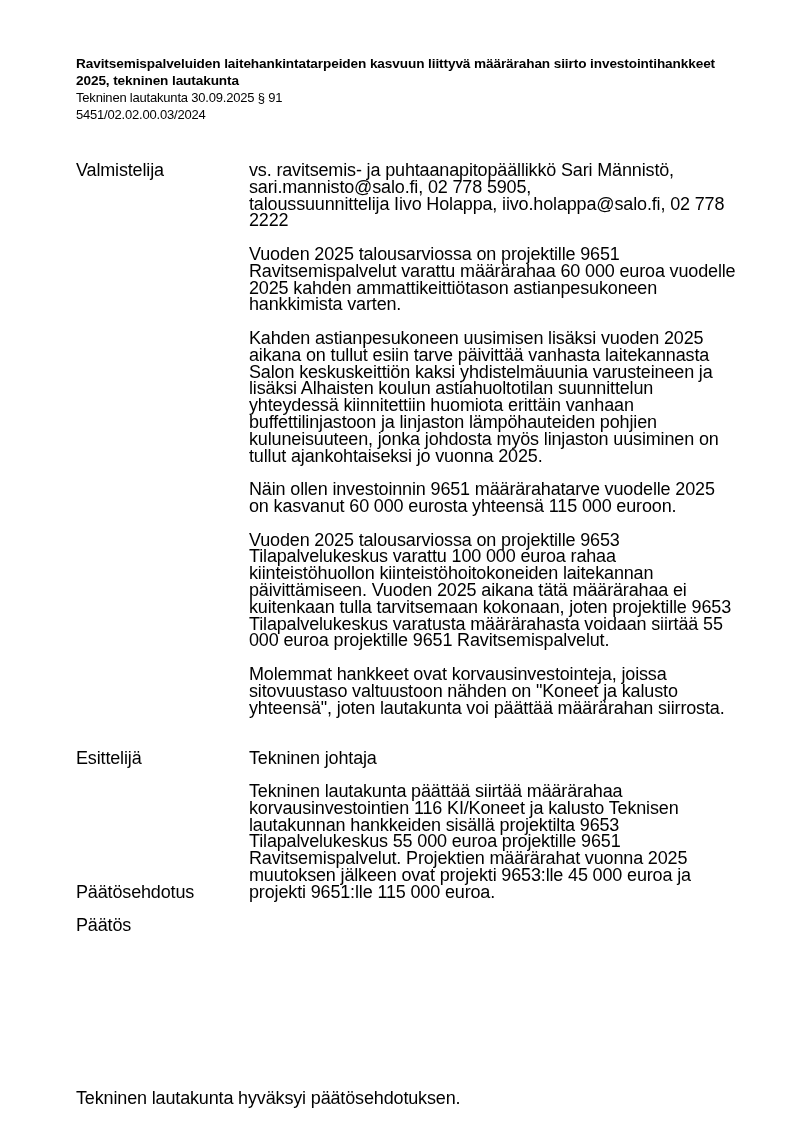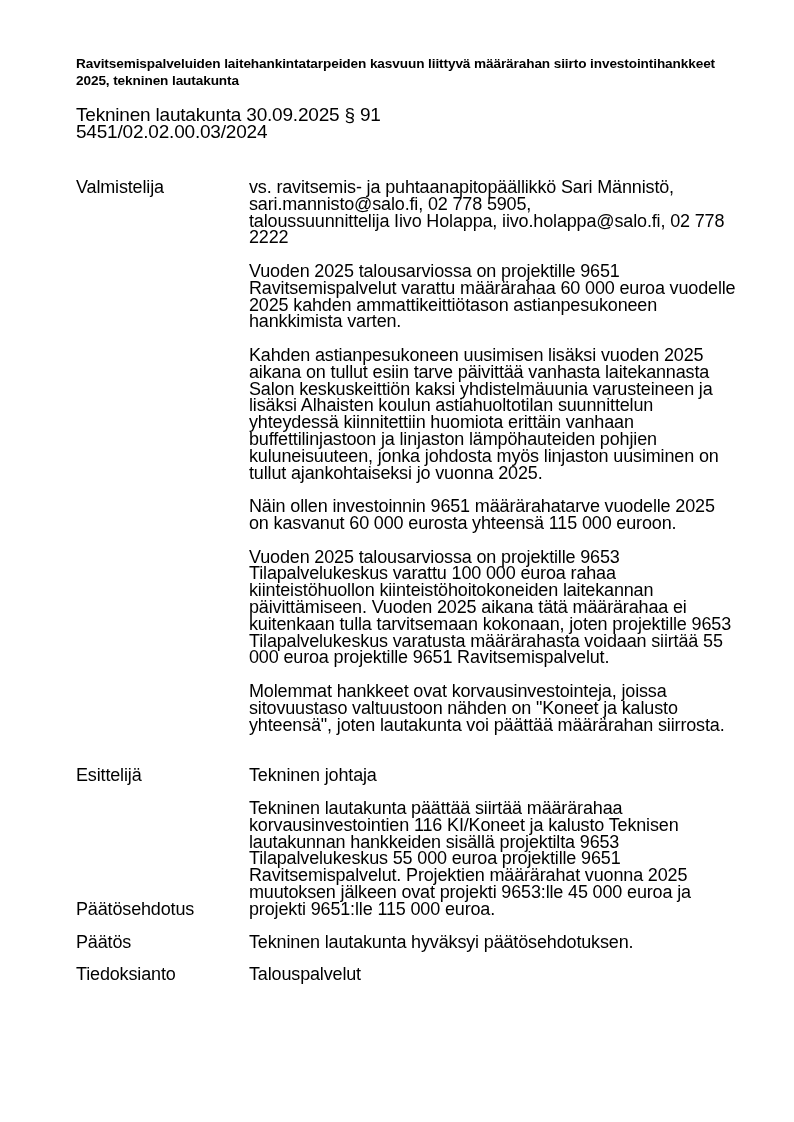--- a/index.html
+++ b/index.html
@@ -5,31 +5,31 @@
   html, body { margin: 0; padding: 0; background: #ffffff; }
   body {
     width: 794px; height: 1122px; position: relative; overflow: hidden;
     font-family: "Liberation Sans", sans-serif; color: #000000;
   }
   .page { position: absolute; left: 76px; top: 55px; width: 660px; }
   .title {
     font-weight: bold; font-size: 13.6px; line-height: 17px; margin: 0;
     letter-spacing: -0.1px;
   }
-  .meta { margin-top: 17px; font-size: 19px; line-height: 17px; letter-spacing: -0.2px; }
+  .meta { font-size: 13px; line-height: 17px; letter-spacing: -0.2px; }
   .meta div { white-space: nowrap; }
   .row { display: flex; font-size: 18px; line-height: 16.8px; letter-spacing: -0.15px; }
   .label { width: 173px; flex: 0 0 173px; }
   .content { width: 488px; }
   .content p { margin: 0 0 16.8px 0; }
   .content p:last-child { margin-bottom: 0; }
   .r-valm { margin-top: 39px; }
   .r-esit { margin-top: 34px; }
   .r-pe { margin-top: 16px; align-items: flex-end; }
-  .r-paatos { margin-top: 16px; }
+  .r-paatos { margin-top: 16px; flex-direction: column; }
   .r-tied { margin-top: 16px; }
 </style>
 </head>
 <body>
 
 <div class="page">
   <h1 class="title">Ravitsemispalveluiden laitehankintatarpeiden kasvuun liittyvä määrärahan siirto investointihankkeet 2025, tekninen lautakunta</h1>
 
   <div class="meta">
     <div>Tekninen lautakunta 30.09.2025 § 91</div>

